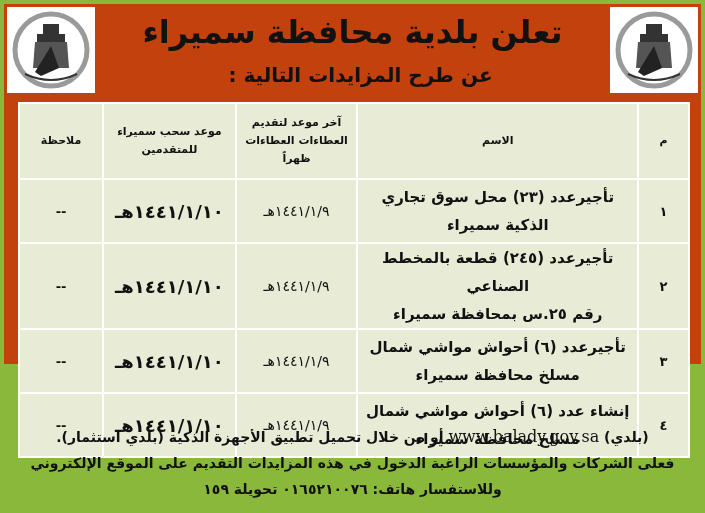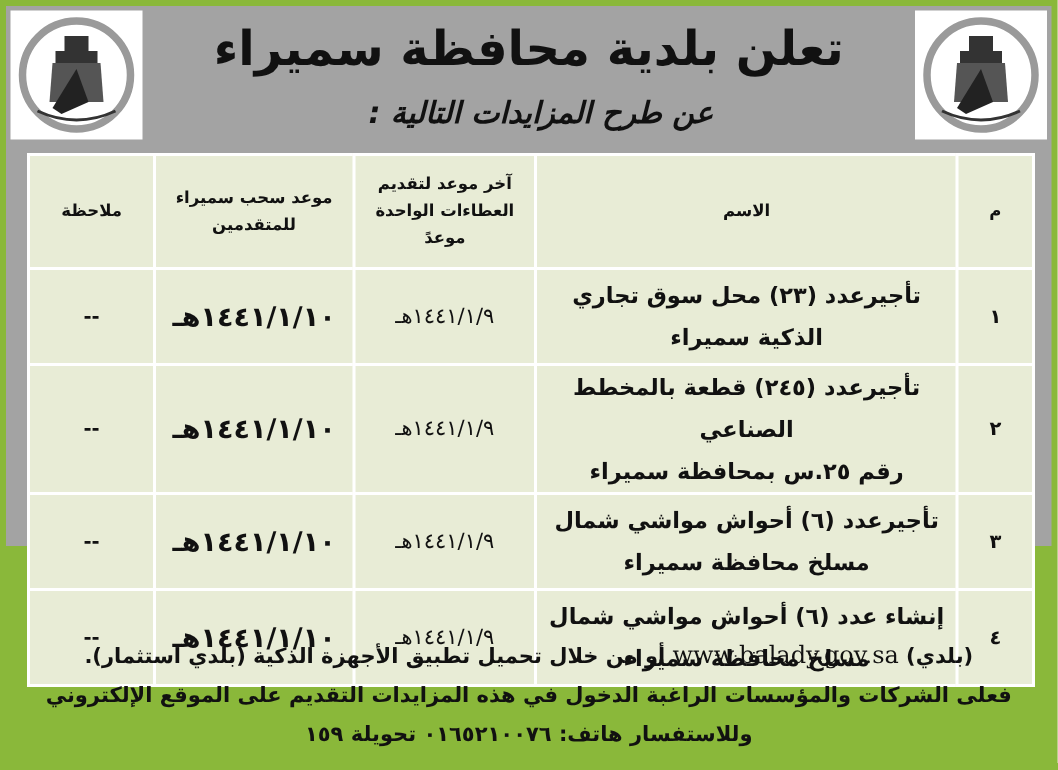--- a/index.html
+++ b/index.html
@@ -3,21 +3,21 @@
 <meta charset="utf-8">
 <style>
   html, body { margin: 0; padding: 0; }
   body {
     width: 705px; height: 513px; overflow: hidden;
     background: #8ab83a;
     font-family: "DejaVu Sans", sans-serif;
   }
   .frame {
     position: absolute; left: 4px; top: 4px; width: 697px; height: 360px;
-    background: #a3a3a3;
+    background: #c2410c;
     box-sizing: border-box;
   }
   .logo {
     position: absolute; top: 3px; width: 88px; height: 86px;
     background: #ffffff;
     display: flex; align-items: center; justify-content: center;
   }
   .logo.left { left: 3px; }
   .logo.right { right: 3px; }
   .logo svg { width: 80px; height: 80px; }
@@ -25,21 +25,20 @@
     position: absolute; left: 100px; right: 100px; top: 4px;
     text-align: center; direction: rtl;
     font-size: 32px; font-weight: bold; color: #111;
     line-height: 48px;
   }
   .subtitle {
     position: absolute; left: 116px; right: 100px; top: 56px;
     text-align: center; direction: rtl;
     font-size: 20px; font-weight: bold; color: #111;
     line-height: 30px;
-    font-style: italic;
   }
   table.auctions {
     position: absolute; left: 14px; top: 98px; width: 672px;
     border-collapse: collapse; direction: rtl;
     background: #e8ecd6;
   }
   table.auctions td, table.auctions th {
     border: 2px solid #ffffff;
     text-align: center; vertical-align: middle;
     color: #111; padding: 0 4px;
@@ -86,21 +85,21 @@
   </div>
 
   <div class="title">تعلن بلدية محافظة سميراء</div>
   <div class="subtitle">عن طرح المزايدات التالية :</div>
 
   <table class="auctions">
     <tbody>
         <tr>
       <th class="c-num">م</th>
       <th class="c-name">الاسم</th>
-      <th class="c-deadline">آخر موعد لتقديم العطاءات الواحدة موعدً</th>
+      <th class="c-deadline">آخر موعد لتقديم العطاءات العطاءات ظهراً</th>
       <th class="c-draw">موعد سحب سميراء للمتقدمين</th>
       <th class="c-note">ملاحظة</th>
     </tr>
     <tr>
       <td class="c-num">١</td>
       <td class="c-name">
         <div>تأجيرعدد (٢٣) محل سوق تجاري</div>
         <div>الذكية سميراء</div>
       </td>
       <td class="c-deadline">١٤٤١/١/٩هـ</td>

